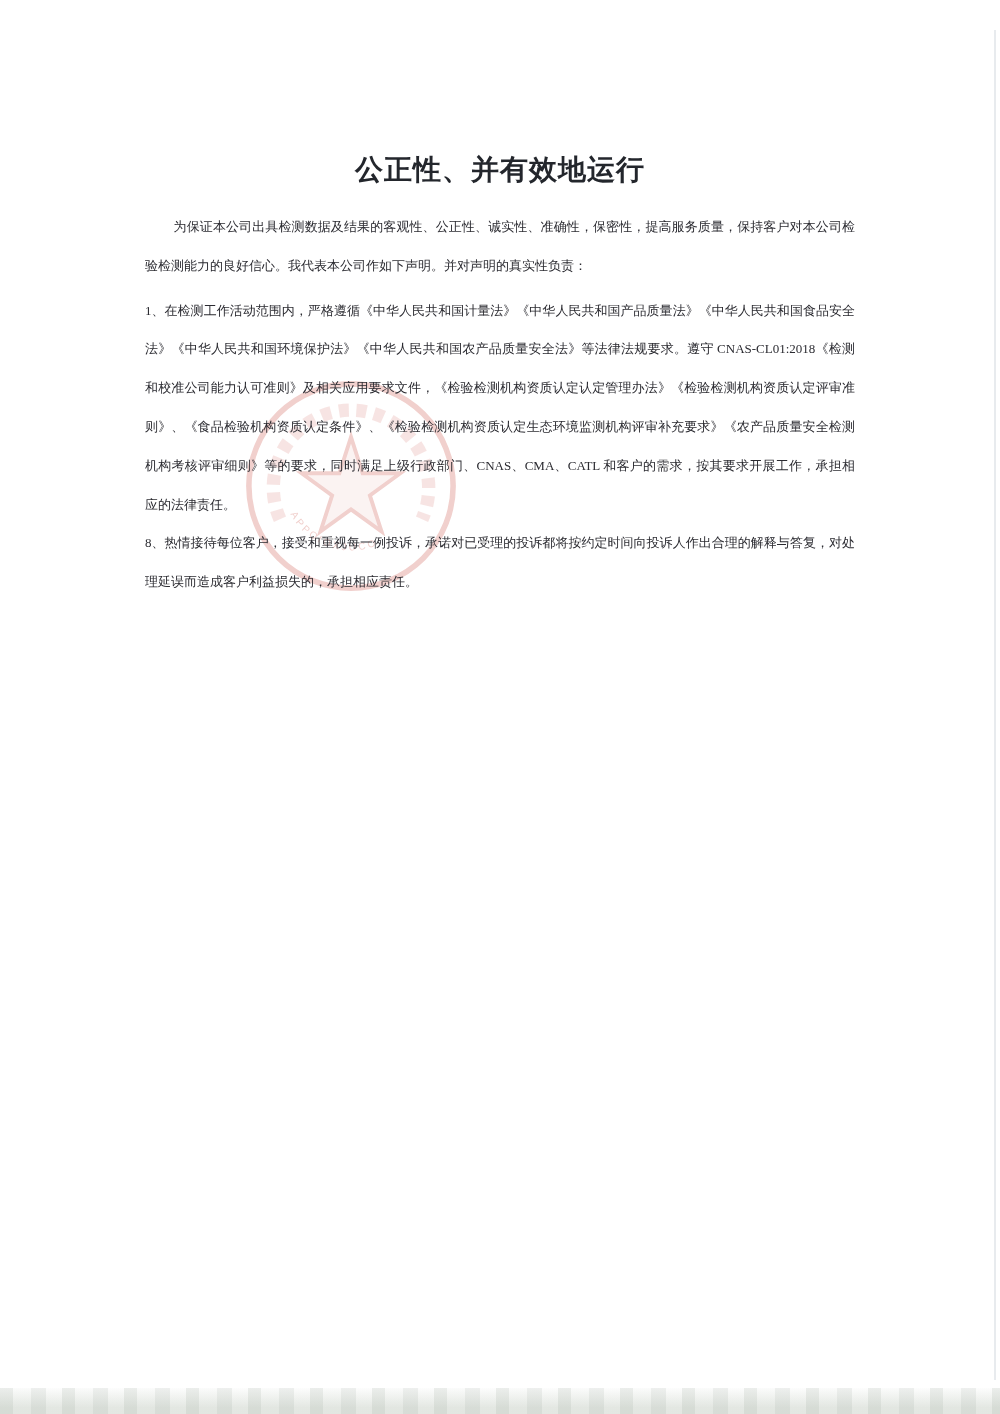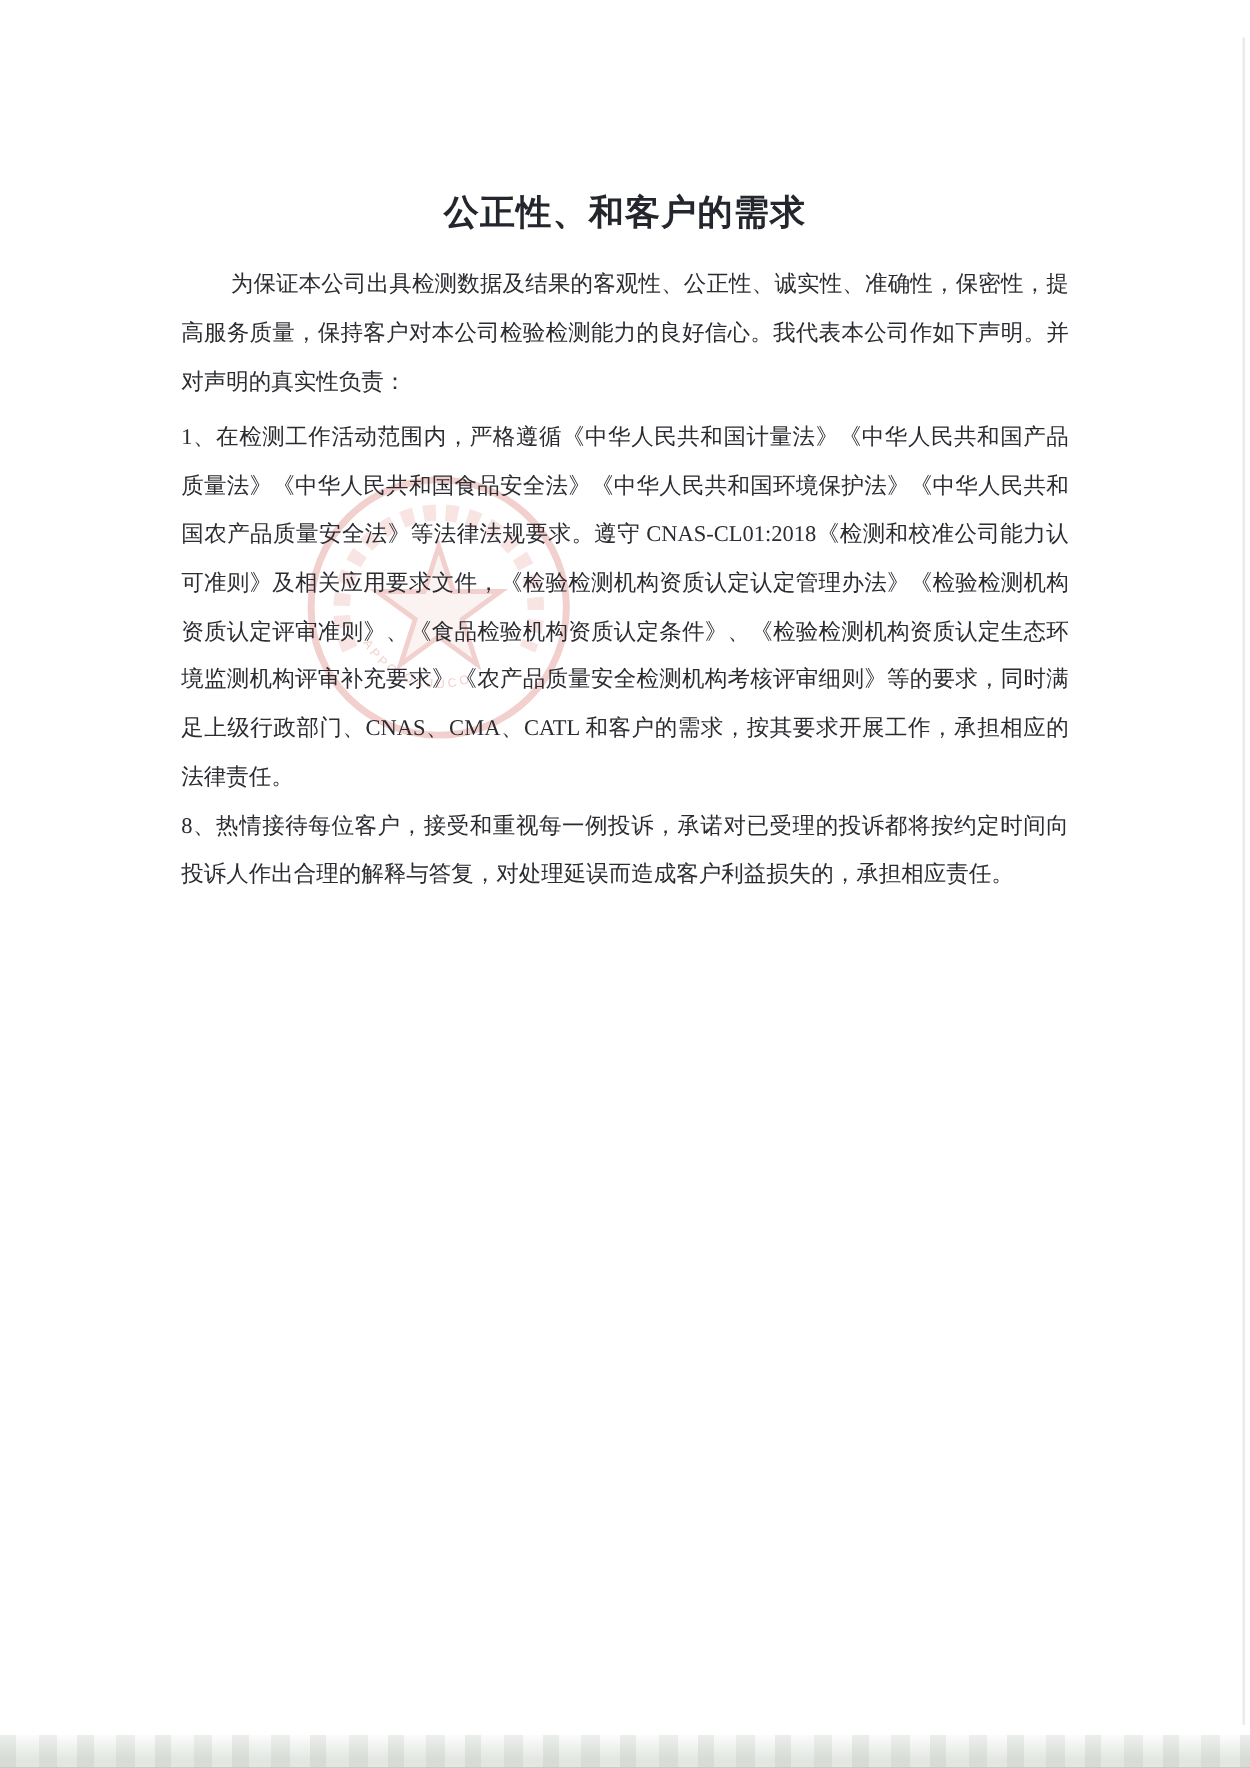--- a/index.html
+++ b/index.html
@@ -21,21 +21,21 @@
     font-family:"Liberation Sans","DejaVu Sans",sans-serif;
     font-weight:700;
     font-size:28px;
     color:#23262c;
     text-align:center;
     letter-spacing:1px;
     margin:0 0 18px 0;
     line-height:40px;
   }
   .para{
-    font-size:18px;
+    font-size:13px;
     line-height:38.8px;
     text-align:justify;
     text-justify:inter-character;
     word-break:break-all;
     margin:0;
   }
   .intro{ text-indent:2.2em; margin-bottom:6px; }
   
   .stamp{
     position:absolute;
@@ -82,21 +82,21 @@
 
     <defs>
       <path id="bottomArc" d="M 42 118 A 62 62 0 0 0 158 118" fill="none"></path>
     </defs>
     <text font-size="9" letter-spacing="2.5" fill="#d9827a" font-family="Liberation Sans, sans-serif">
       <textPath href="#bottomArc" startOffset="8">APPOIOXJUCO</textPath>
     </text>
   </svg>
 
   <div class="content">
-    <h1 class="doc-title">公正性、和客户的需求</h1>
+    <h1 class="doc-title">公正性、并有效地运行</h1>
 
     <p class="para intro">为保证本公司出具检测数据及结果的客观性、公正性、诚实性、准确性，保密性，提高服务质量，保持客户对本公司检验检测能力的良好信心。我代表本公司作如下声明。并对声明的真实性负责：</p>
 
     <p class="para">1、在检测工作活动范围内，严格遵循《中华人民共和国计量法》《中华人民共和国产品质量法》《中华人民共和国食品安全法》《中华人民共和国环境保护法》《中华人民共和国农产品质量安全法》等法律法规要求。遵守 CNAS-CL01:2018《检测和校准公司能力认可准则》及相关应用要求文件，《检验检测机构资质认定认定管理办法》《检验检测机构资质认定评审准则》、《食品检验机构资质认定条件》、《检验检测机构资质认定生态环境监测机构评审补充要求》《农产品质量安全检测机构考核评审细则》等的要求，同时满足上级行政部门、CNAS、CMA、CATL 和客户的需求，按其要求开展工作，承担相应的法律责任。</p>
     <p class="para">8、热情接待每位客户，接受和重视每一例投诉，承诺对已受理的投诉都将按约定时间向投诉人作出合理的解释与答复，对处理延误而造成客户利益损失的，承担相应责任。</p>
   </div>
 
   <div class="scan-right-edge"></div>
   <div class="scan-bottom"></div>
 </div>

